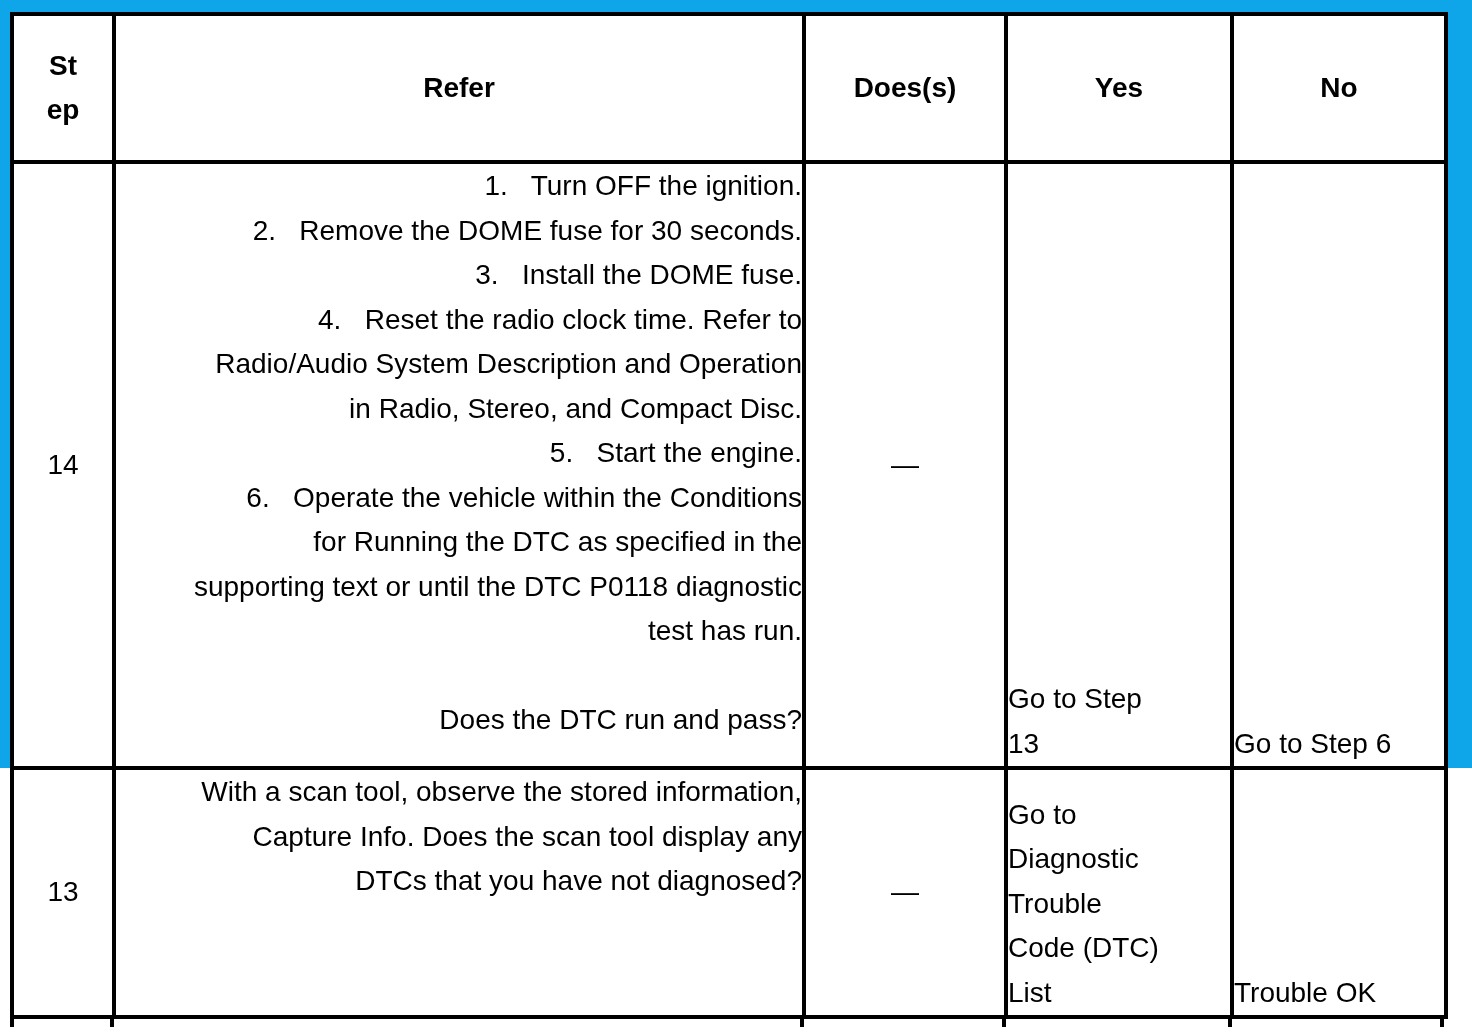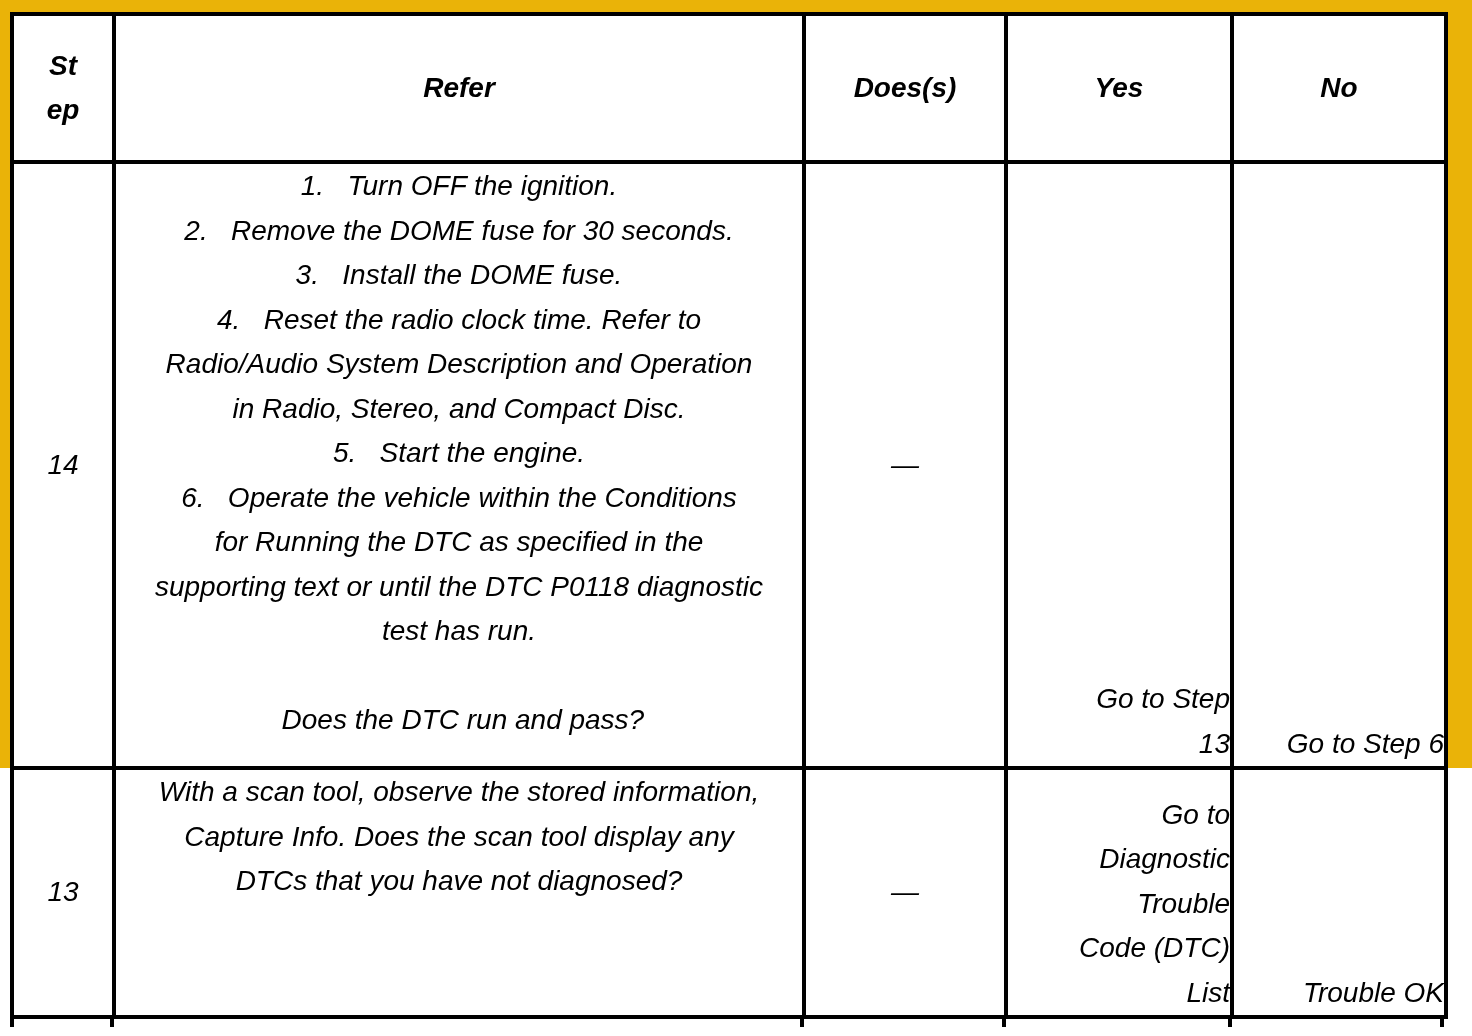--- a/index.html
+++ b/index.html
@@ -9,22 +9,21 @@
     width: 1472px;
     height: 1036px;
     overflow: hidden;
     font-family: "Liberation Sans", "DejaVu Sans", sans-serif;
     color: #000000;
   }
   .page {
     position: relative;
     width: 1472px;
     height: 768px;
-    background: #eab308;
-    font-style: italic;
+    background: #0ea5e9;
   }
   table.diag {
     position: absolute;
     left: 10px;
     top: 12px;
     border-collapse: collapse;
     table-layout: fixed;
     width: 1434px;
     font-size: 28px;
     line-height: 44.5px;
@@ -46,31 +45,31 @@
   }
   
   tr.row12 { height: 606px; }
   tr.row13 { height: 249px; }
 
   td.step-cell {
     text-align: center;
     vertical-align: middle;
   }
   td.action-cell {
-    text-align: center;
+    text-align: right;
     vertical-align: top;
     padding: 11px 8px 0 8px;
     white-space: pre-wrap;
   }
   td.values-cell {
     text-align: center;
     vertical-align: middle;
   }
   td.bottom-cell {
-    text-align: right;
+    text-align: left;
     vertical-align: bottom;
     padding-bottom: 17px;
     white-space: pre-line;
   }
   
   .stub {
     position: absolute;
     top: 1017px;
     width: 4px;
     height: 10px;

